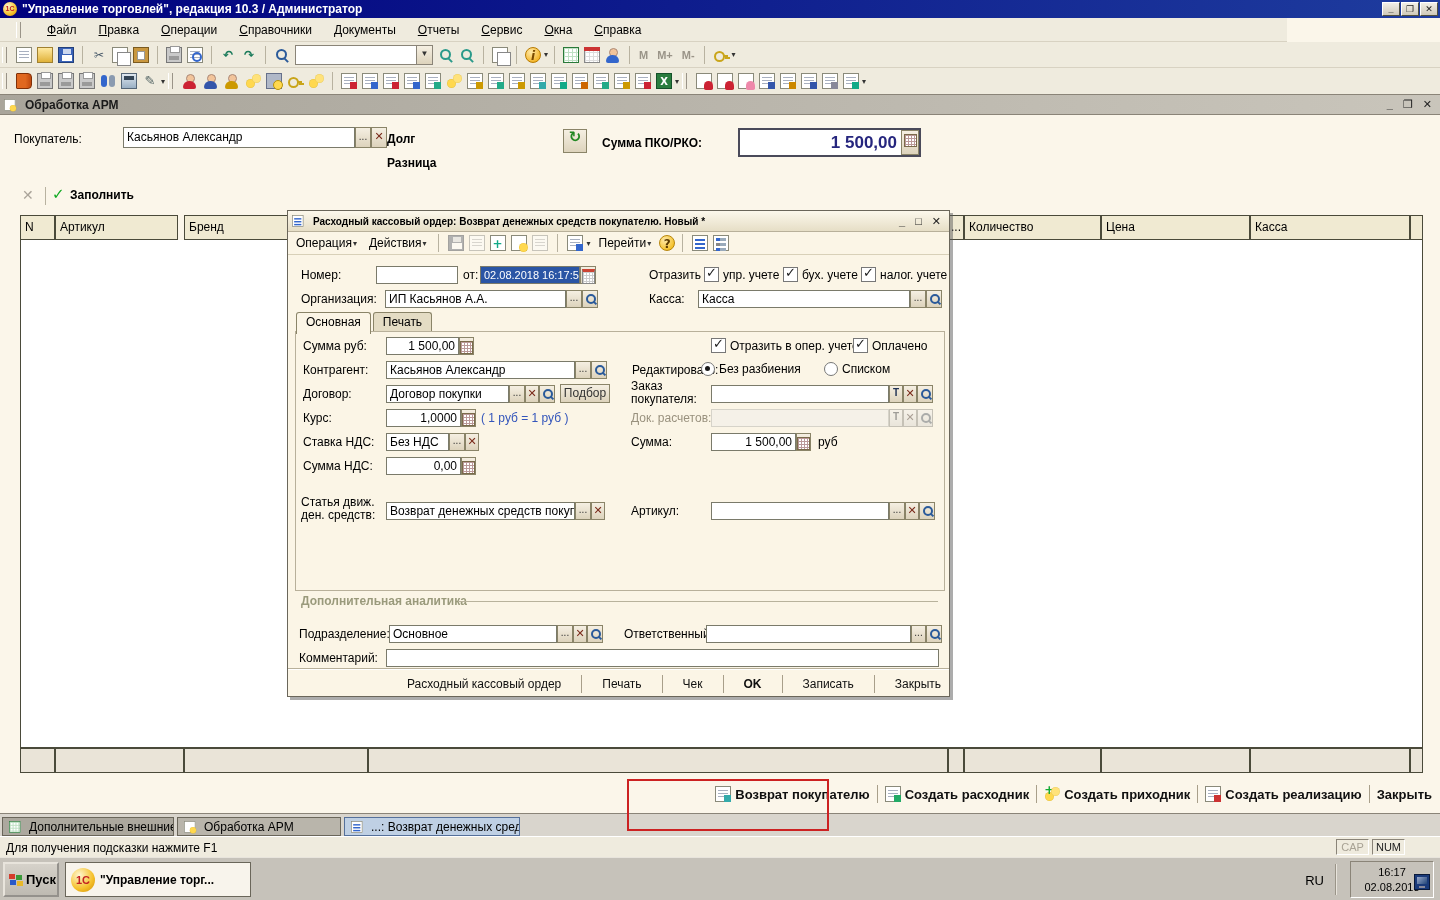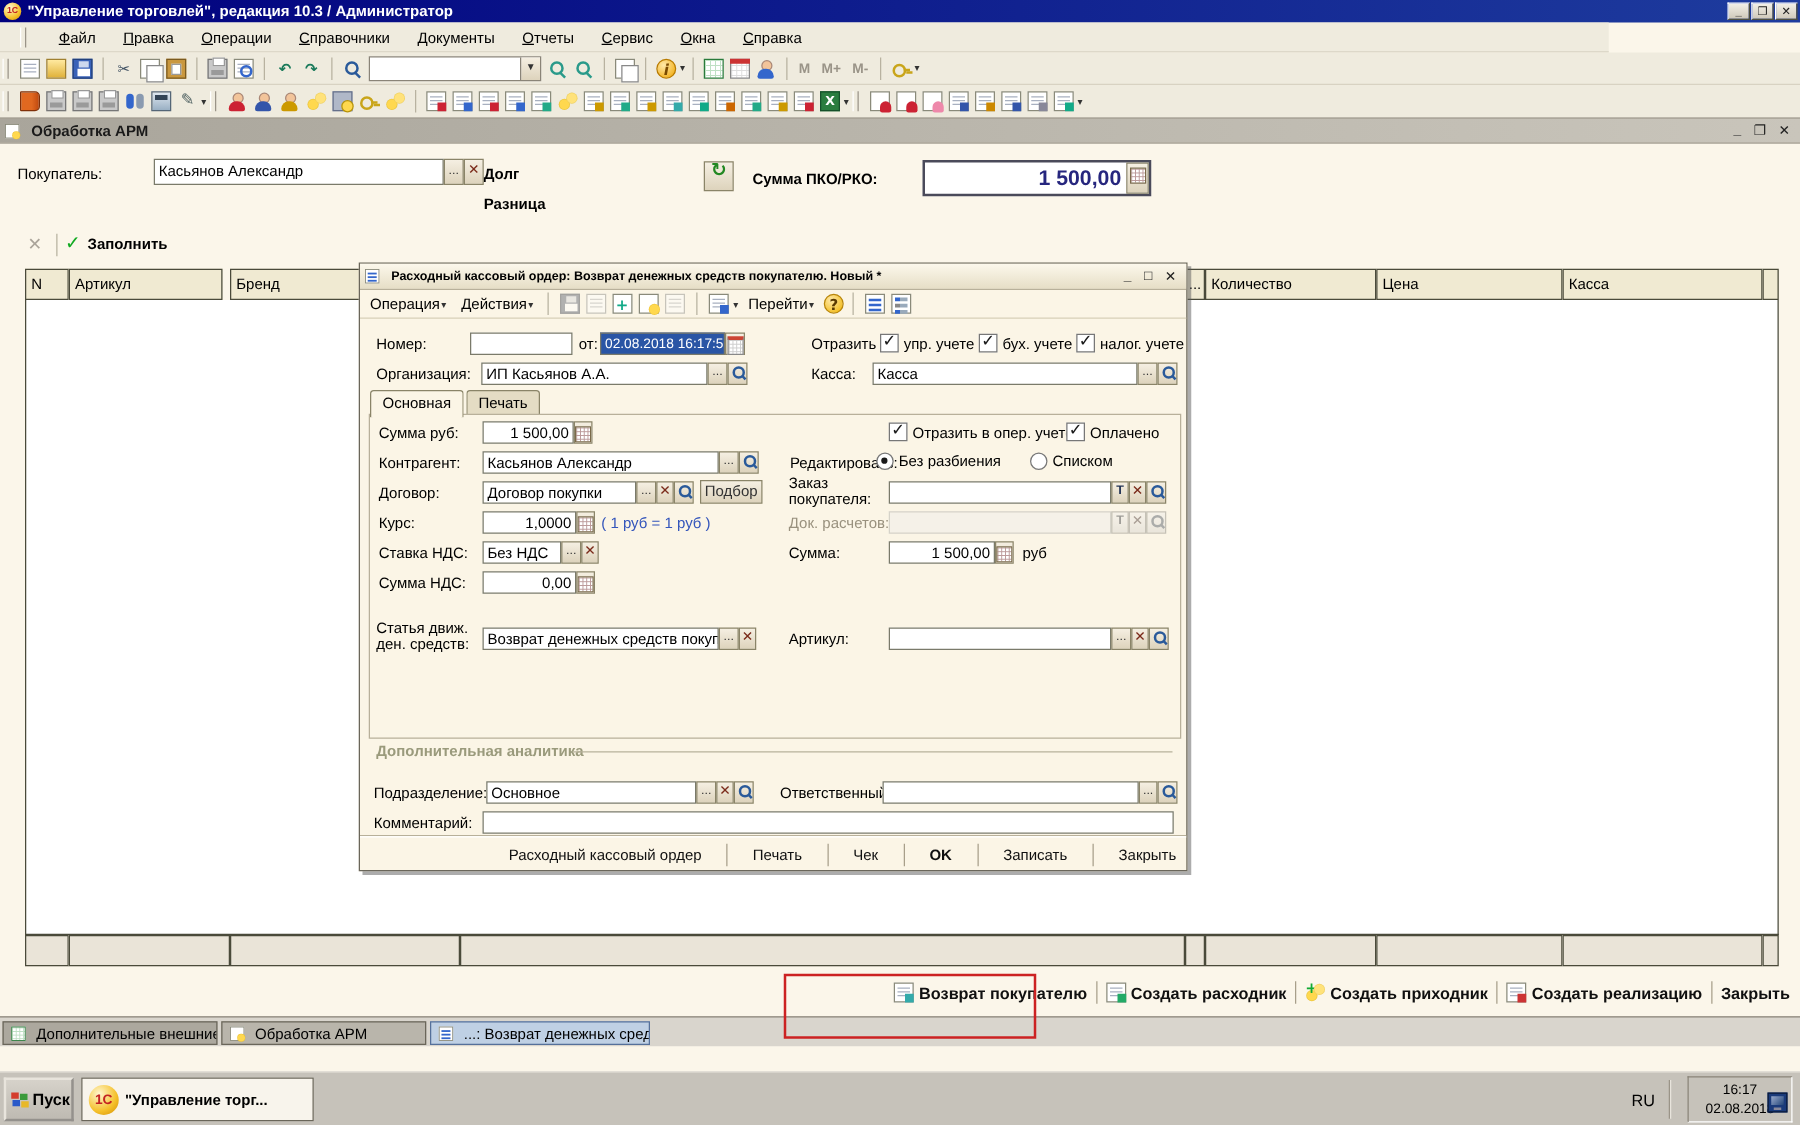--- a/index.html
+++ b/index.html
@@ -587,20 +587,25 @@
     <span class="mtab" style="left:177px;width:164px;background:#B9B5AB">
       <span class="icon16 k-pagecoin mini"></span>
       <span>Обработка  АРМ</span>
     </span>
     <span class="mtab" style="left:344px;width:176px;background:#BFD0E4;border-color:#55709A">
       <span class="icon16 k-rows mini"></span>
       <span>...: Возврат денежных сред...</span>
     </span>
   </div>
 
+  <div id="statusbar">
+    <span class="lbl" style="left:6px;top:4px">Для получения подсказки нажмите F1</span>
+    <span class="sbox" style="right:71px;color:#A8A294">CAP</span>
+    <span class="sbox" style="right:35px;color:#222">NUM</span>
+  </div>
 
   <div id="taskbar">
     <span id="startbtn" class="raised">
       <span class="flag"></span>
       <span>Пуск</span>
     </span>
     <span id="taskbtn">
       <span class="logo1c"></span>
       <span>"Управление торг...</span>
     </span>

